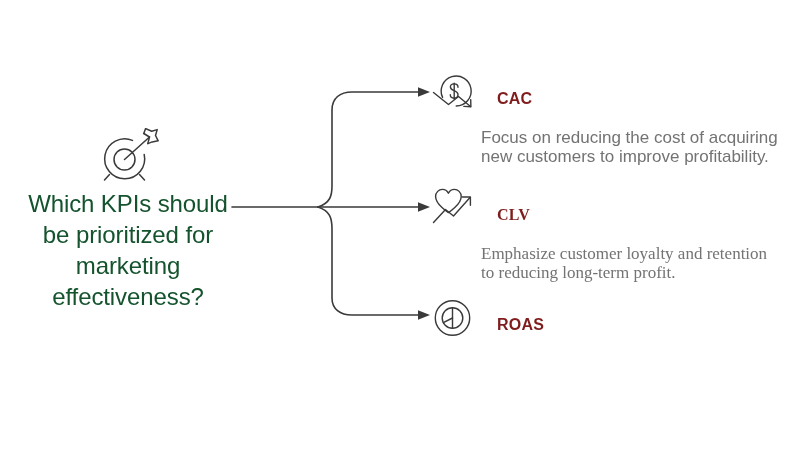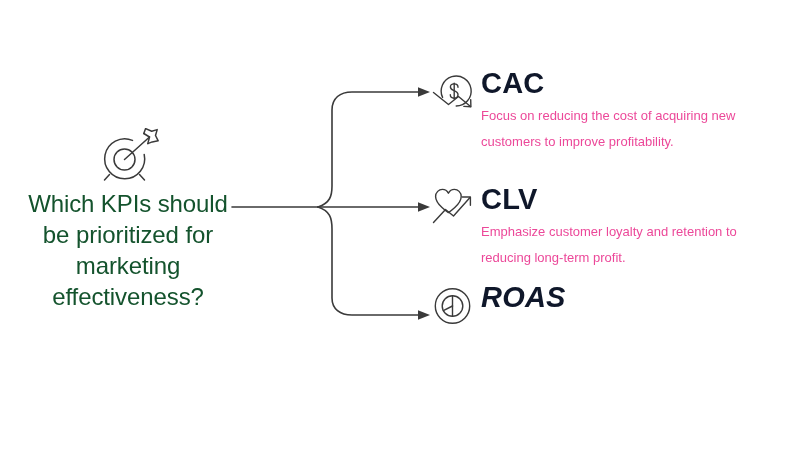--- a/index.html
+++ b/index.html
@@ -62,38 +62,38 @@
     position: absolute;
     left: 2px;
     top: 0;
     width: 44px;
     height: 44px;
   }
   .branch-text {
     margin-left: 51px;
   }
   .branch-title {
-    margin: 0;
-    font-size: 29px;
+    margin: 16px;
+    font-size: 16px;
     font-weight: bold;
-    color: #0f172a;
+    color: #7f1d1d;
     line-height: 26px;
     letter-spacing: 0.2px;
   }
   .branch-desc {
     margin: 7px 0 0 0;
-    font-size: 13px;
-    line-height: 26px;
-    color: #ec4899;
+    font-size: 17px;
+    line-height: 19px;
+    color: #737373;
     max-width: 300px;
   }
 
   #item-cac { top: 70px; }
-  #item-clv { top: 186px; }
-  #item-roas { top: 284px; font-style: italic; }
+  #item-clv { top: 186px; font-family: Liberation Serif, serif; }
+  #item-roas { top: 296px; }
 </style>
 </head>
 <body>
 
 <div id="canvas">
 
   <div id="question-block">
     <div id="target-icon-wrap">
       <svg width="74" height="58" viewBox="0 0 74 58" fill="none" stroke="#3a3a3a" stroke-width="1.5" stroke-linecap="round" stroke-linejoin="round">
 

